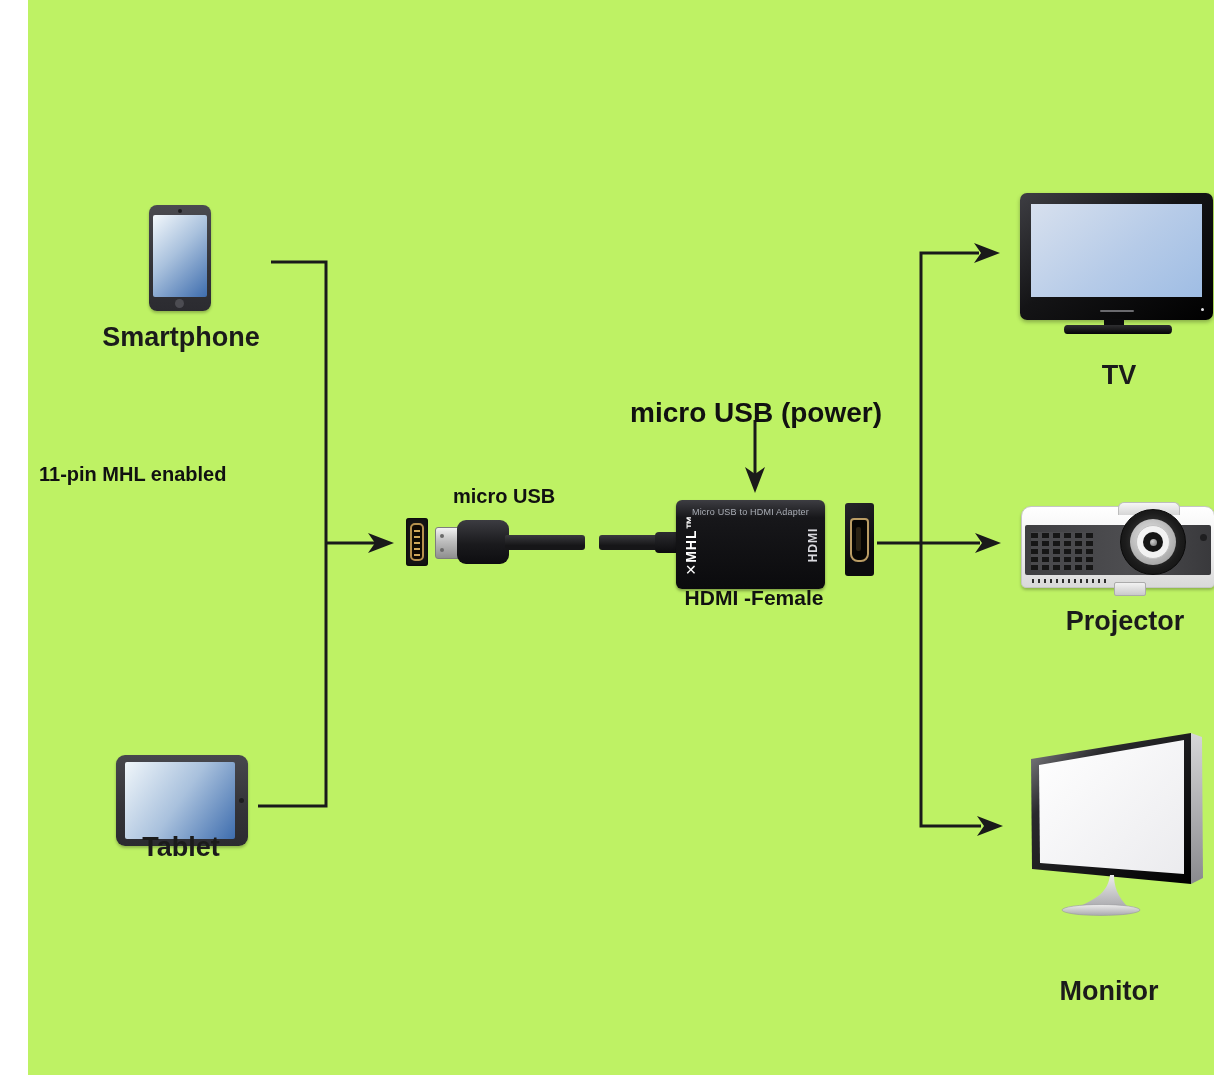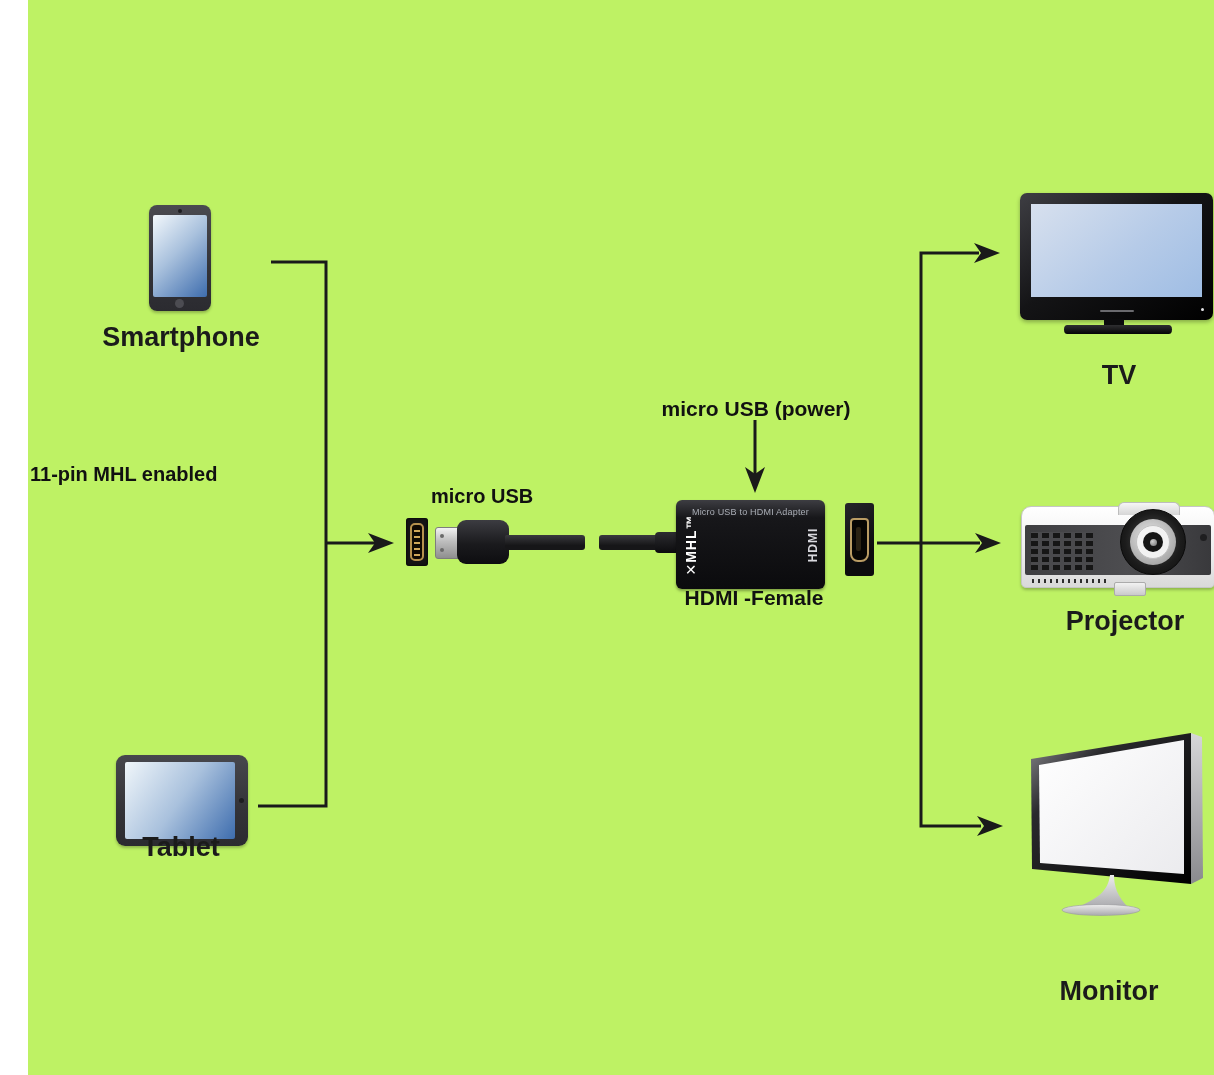--- a/index.html
+++ b/index.html
@@ -5,21 +5,21 @@
   html,body{margin:0;padding:0;background:#fff;}
   .canvas{position:relative;width:1214px;height:1075px;background:#bef264;overflow:hidden;
           font-family:"Liberation Sans","DejaVu Sans",sans-serif;margin-left:28px;}
   .abs{position:absolute;}
   svg.lines{position:absolute;left:0;top:0;width:1214px;height:1075px;pointer-events:none;}
 
   
   .dev-label{position:absolute;font-size:27px;font-weight:600;color:#1b1b1b;transform:translateX(-50%);white-space:nowrap;}
   .bold-label{position:absolute;font-size:20px;font-weight:700;color:#111;white-space:nowrap;}
   .center{transform:translateX(-50%);}
-  .mhl-note{position:absolute;left:2px;top:461px;font-size:20px;font-weight:700;color:#111;line-height:26px;}
+  .mhl-note{position:absolute;left:11px;top:461px;font-size:20px;font-weight:700;color:#111;line-height:26px;}
 
   
   .phone{left:121px;top:205px;width:62px;height:106px;border-radius:8px;
          background:linear-gradient(180deg,#4a4a50 0%,#333338 60%,#2b2b30 100%);box-shadow:0 2px 3px rgba(0,0,0,.25);}
   .phone .screen{position:absolute;left:4px;right:4px;top:10px;bottom:14px;border-radius:2px;
          background:linear-gradient(135deg,#f3f8fc 0%,#a9c1dd 45%,#3e6dae 100%);}
   .phone .cam{position:absolute;top:4px;left:50%;width:4px;height:4px;margin-left:-2px;border-radius:50%;background:#1d1d20;}
   .phone .home{position:absolute;bottom:3px;left:50%;width:9px;height:9px;margin-left:-5px;border-radius:50%;background:#4c4c52;}
 
   
@@ -141,32 +141,32 @@
     <div class="screen"></div>
     <div class="cam"></div>
   </div>
   <div class="dev-label" style="left:153px;top:832px;">Tablet</div>
 
   <div class="abs usb-port">
     <div class="inner">
       <div class="pins"></div>
     </div>
   </div>
-  <div class="bold-label" style="left:403px;top:485px;">micro USB</div>
+  <div class="bold-label" style="left:425px;top:485px;">micro USB</div>
 
   <div class="abs plug-tip">
     <div class="n1"></div>
     <div class="n2"></div>
   </div>
   <div class="abs plug-body"></div>
   <div class="abs cable1"></div>
   <div class="abs cable2"></div>
   <div class="abs strain"></div>
 
-  <div class="bold-label center" style="left:728px;top:397px;font-size:21px;">micro USB (power)</div>
+  <div class="bold-label center" style="left:728px;top:397px;font-size:28px;">micro USB (power)</div>
 
   <div class="abs adapter">
     <div class="print">Micro USB to HDMI Adapter</div>
     <div class="sideL">
       <span>✕MHL™</span>
     </div>
     <div class="sideR">
       <span>HDMI</span>
     </div>
   </div>

